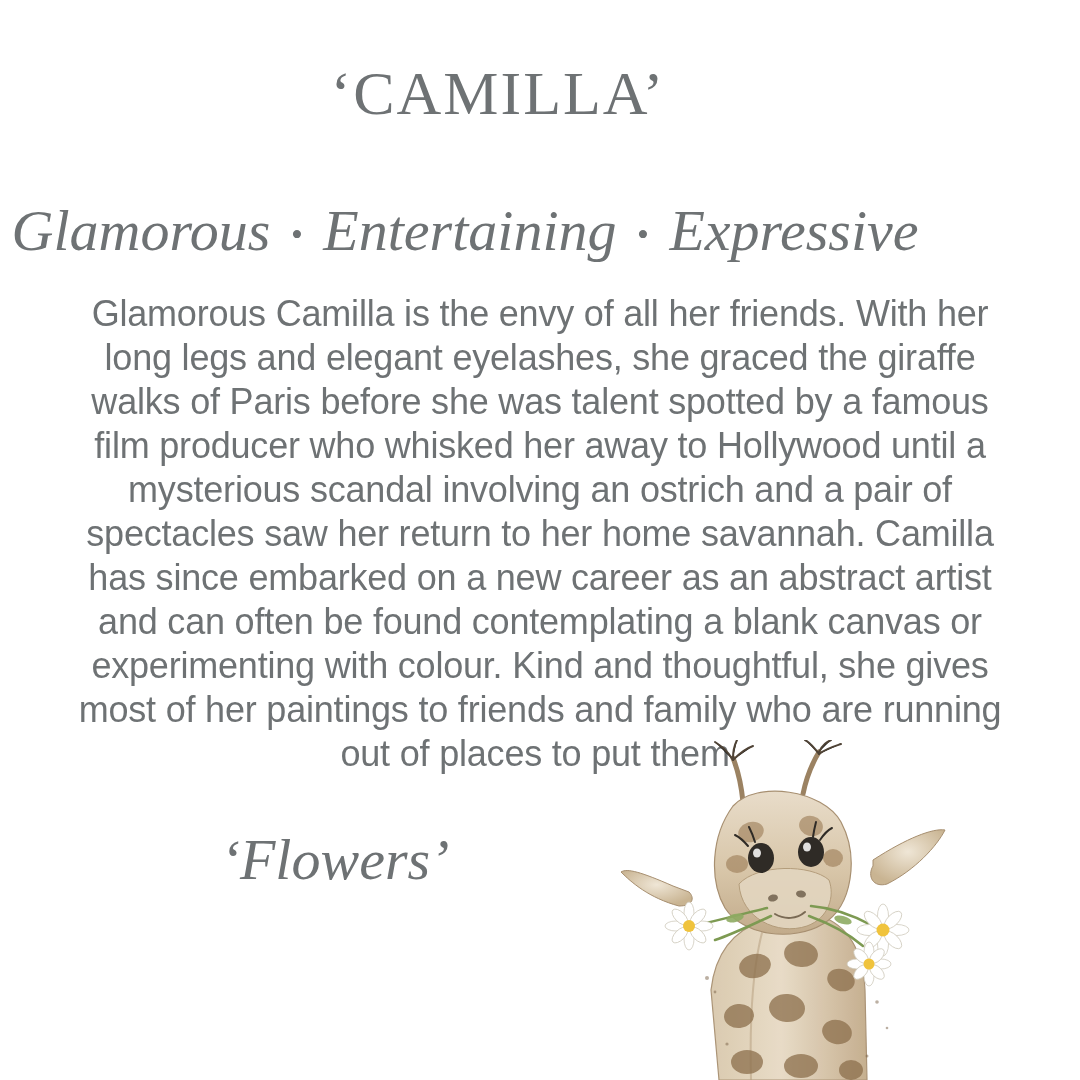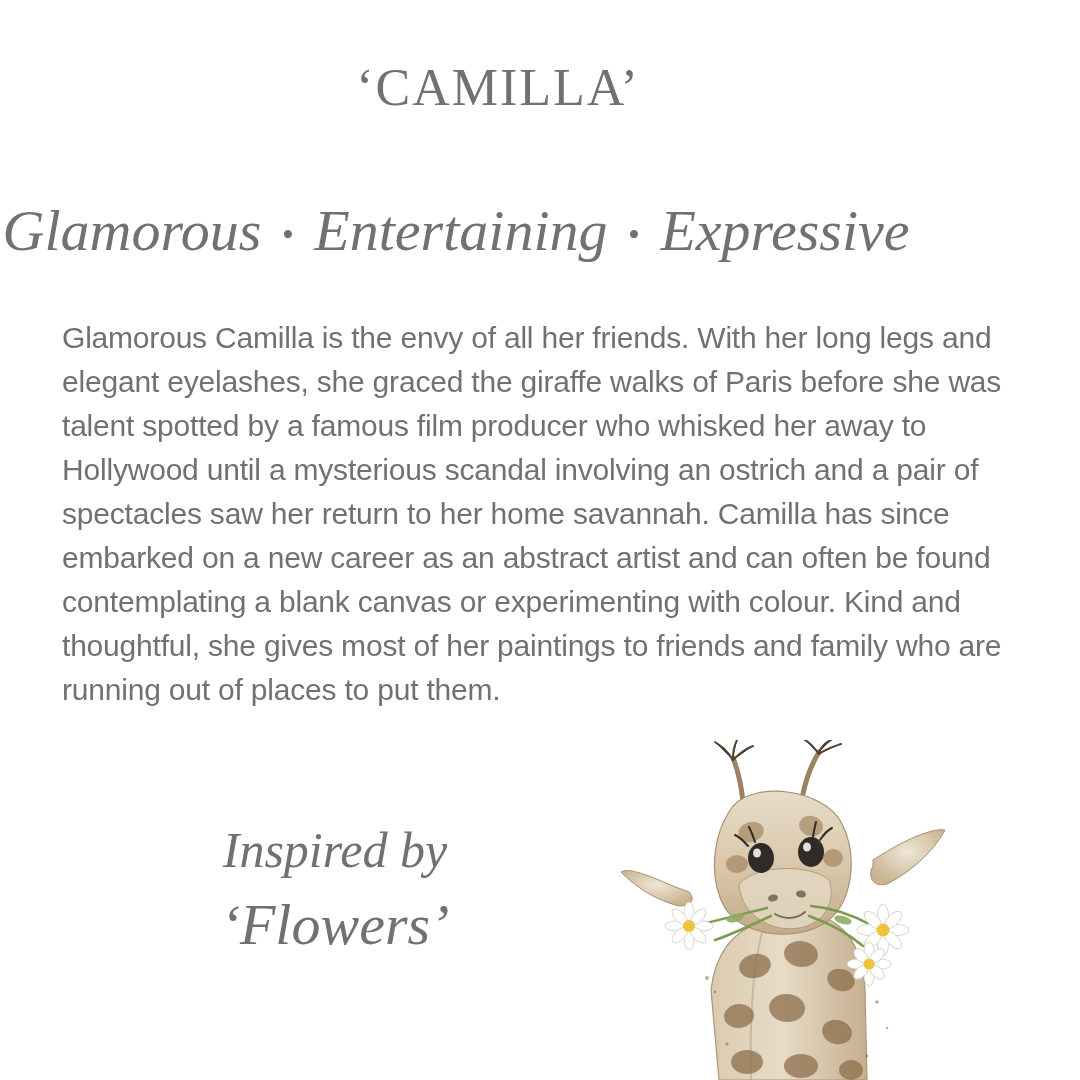--- a/index.html
+++ b/index.html
@@ -20,53 +20,54 @@
     height: 1080px;
     box-sizing: border-box;
   }
   .title {
     position: absolute;
     top: 62px;
     left: 0;
     width: 996px;
     text-align: center;
     font-family: "Liberation Serif", serif;
-    font-size: 52px;
+    font-size: 62px;
     letter-spacing: 2px;
     color: #6e7274;
     line-height: 1;
     white-space: nowrap;
   }
   .subtitle {
     position: absolute;
     top: 198px;
     left: 0;
     width: 912px;
     text-align: center;
     font-family: "Liberation Serif", serif;
     font-style: italic;
     font-size: 58px;
     color: #6e7274;
     line-height: 1.15;
     white-space: nowrap;
+    padding-left: 9px;
   }
   .subtitle .dot {
     font-style: normal;
     font-size: 34px;
     vertical-align: 0.12em;
     padding: 0 6px;
   }
   .body-text {
     position: absolute;
-    top: 316px;
+    top: 292px;
     left: 62px;
     width: 956px;
-    text-align: left;
+    text-align: center;
     font-family: "Liberation Sans", sans-serif;
-    font-size: 30px;
+    font-size: 36px;
     line-height: 44px;
     color: #6e7274;
     letter-spacing: -0.2px;
   }
   .inspired {
     position: absolute;
     top: 818px;
     left: 130px;
     width: 410px;
     text-align: center;
@@ -101,21 +102,20 @@
     <span>Glamorous</span>
     <span class="dot">•</span>
     <span>Entertaining</span>
     <span class="dot">•</span>
     <span>Expressive</span>
   </div>
 
   <div class="body-text">Glamorous Camilla is the envy of all her friends. With her long legs and elegant eyelashes, she graced the giraffe walks of Paris before she was talent spotted by a famous film producer who whisked her away to Hollywood until a mysterious scandal involving an ostrich and a pair of spectacles saw her return to her home savannah. Camilla has since embarked on a new career as an abstract artist and can often be found contemplating a blank canvas or experimenting with colour. Kind and thoughtful, she gives most of her paintings to friends and family who are running out of places to put them.</div>
 
   <div class="inspired">
-    <span>Inspired by</span>
     <span class="line2">‘Flowers’</span>
   </div>
 
   <div class="giraffe">
     <svg viewBox="0 0 465 340" width="465" height="340" xmlns="http://www.w3.org/2000/svg">
       <defs>
         <linearGradient id="coat" x1="0" y1="0" x2="0" y2="1">
           <stop offset="0%" stop-color="#e8dcc9"></stop>
           <stop offset="55%" stop-color="#d8c6a9"></stop>
           <stop offset="100%" stop-color="#c2ab8b"></stop>

